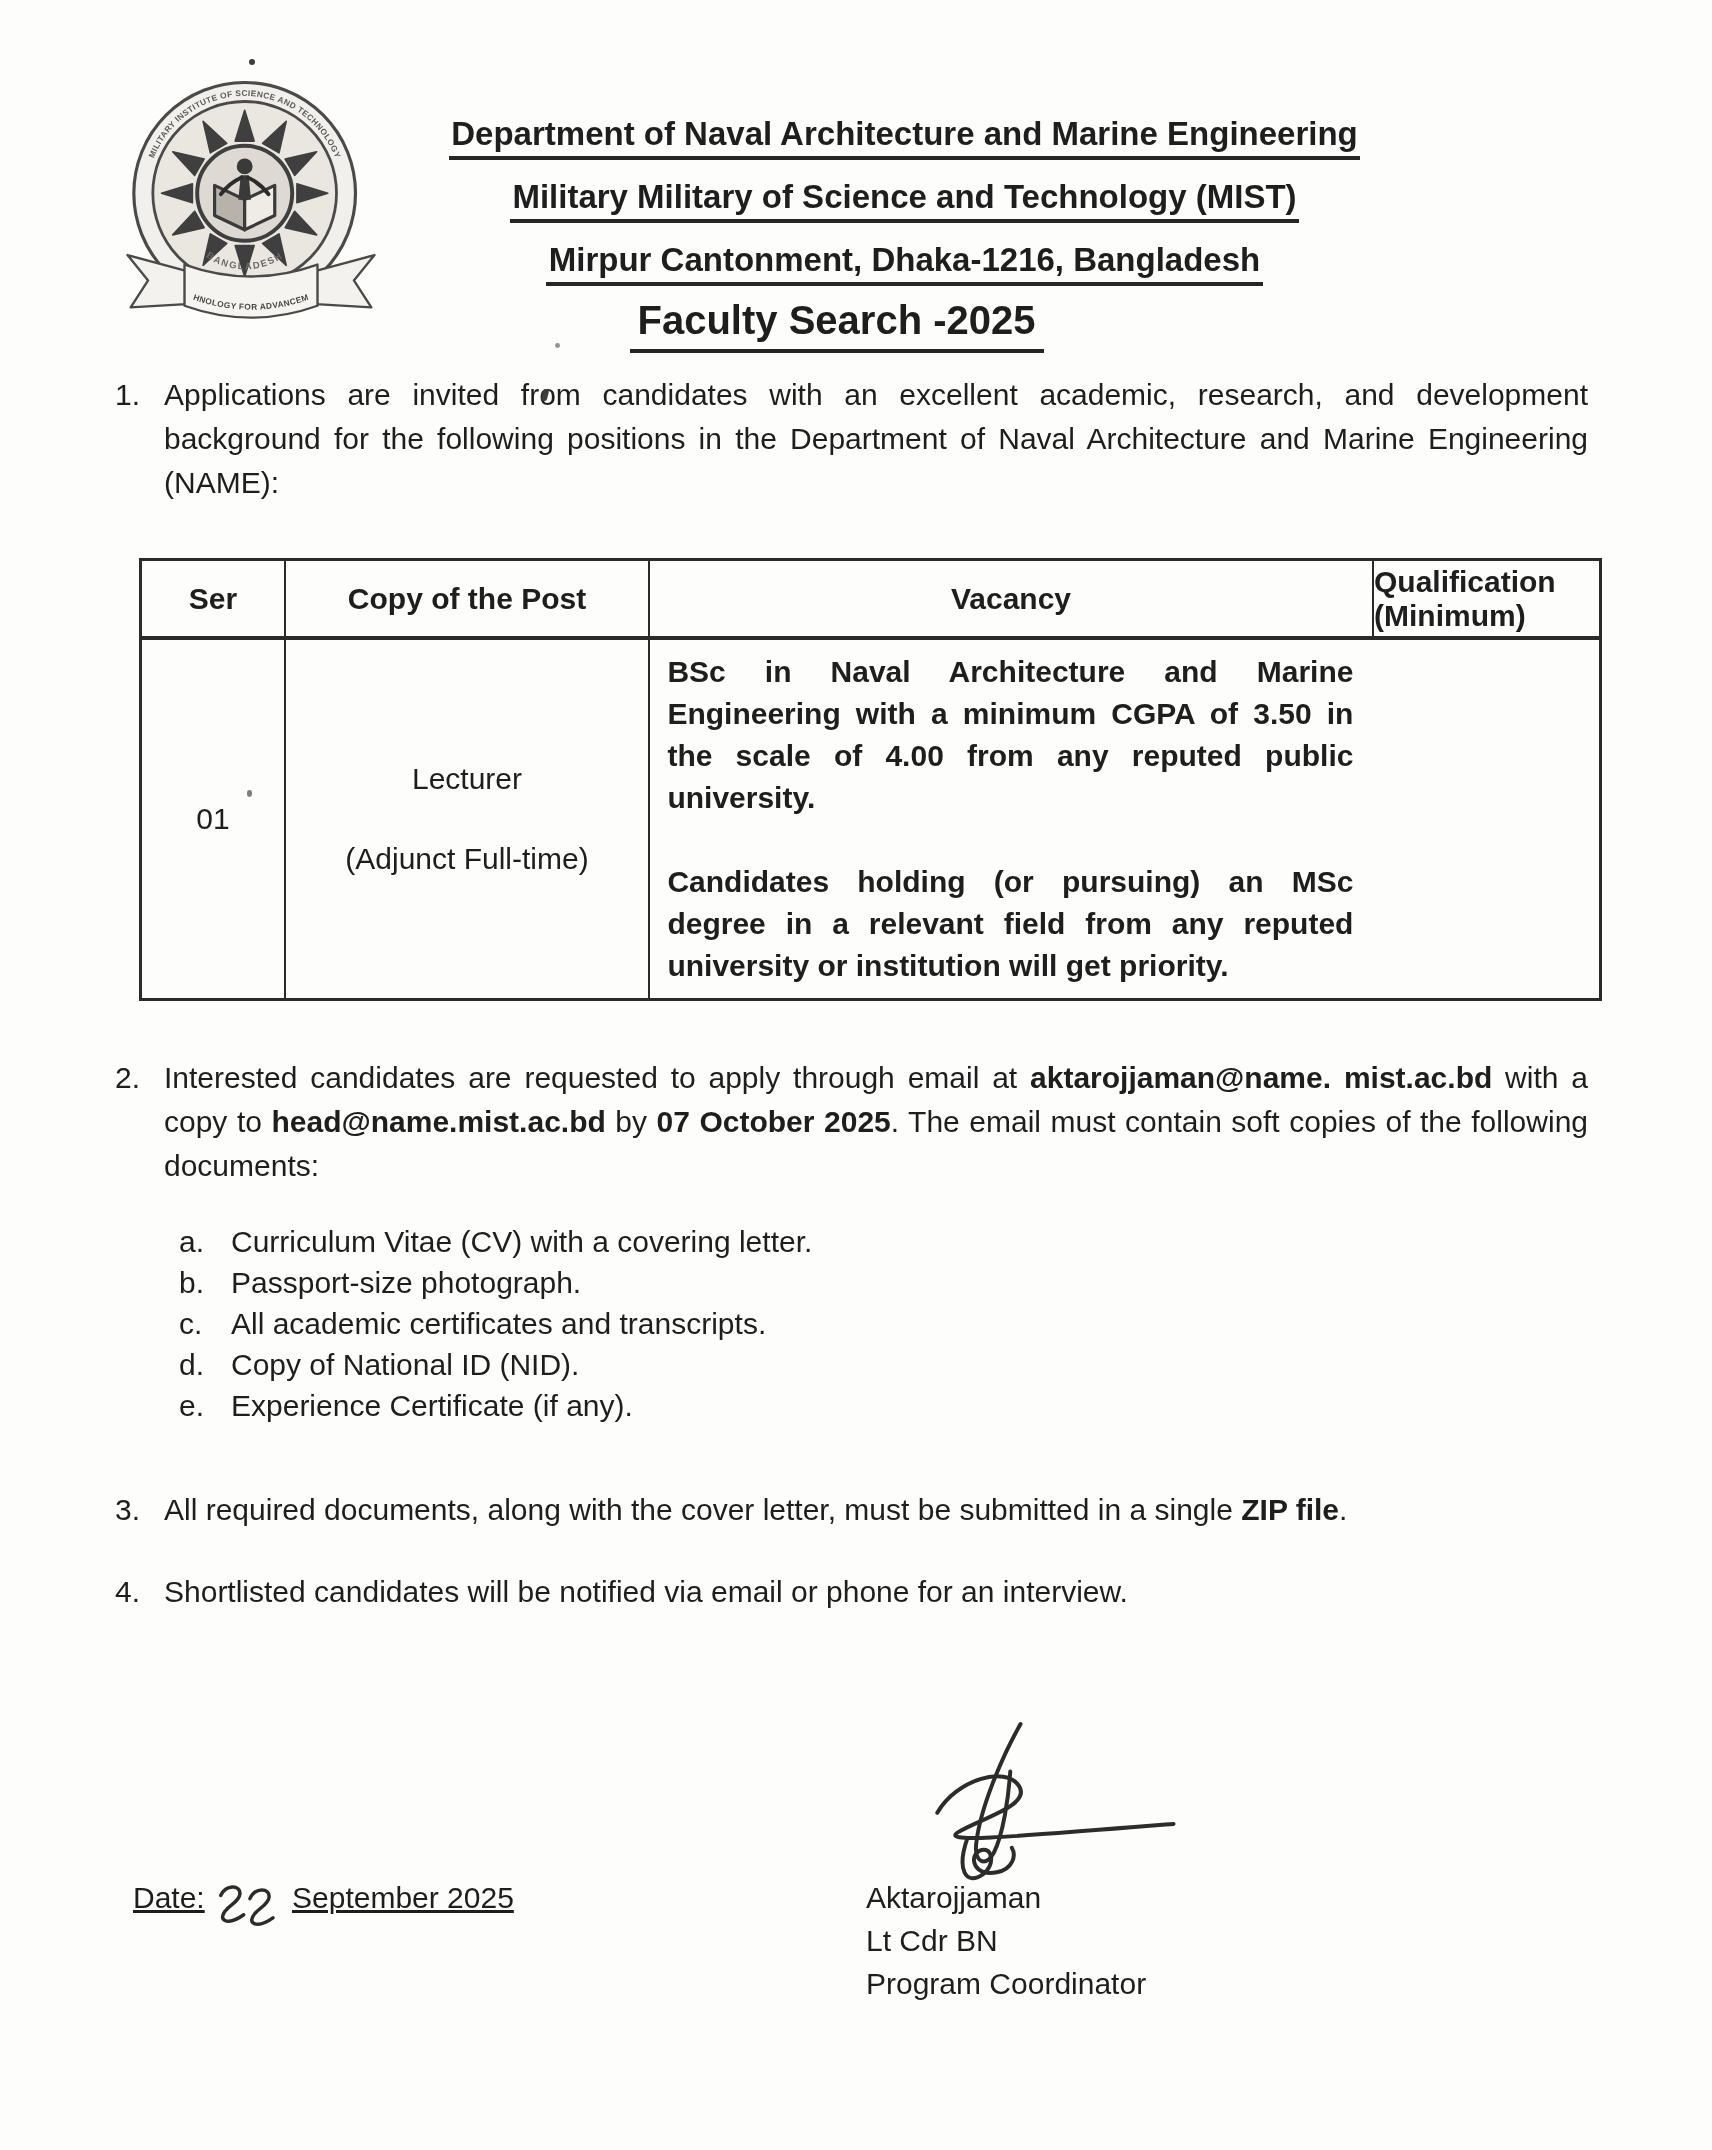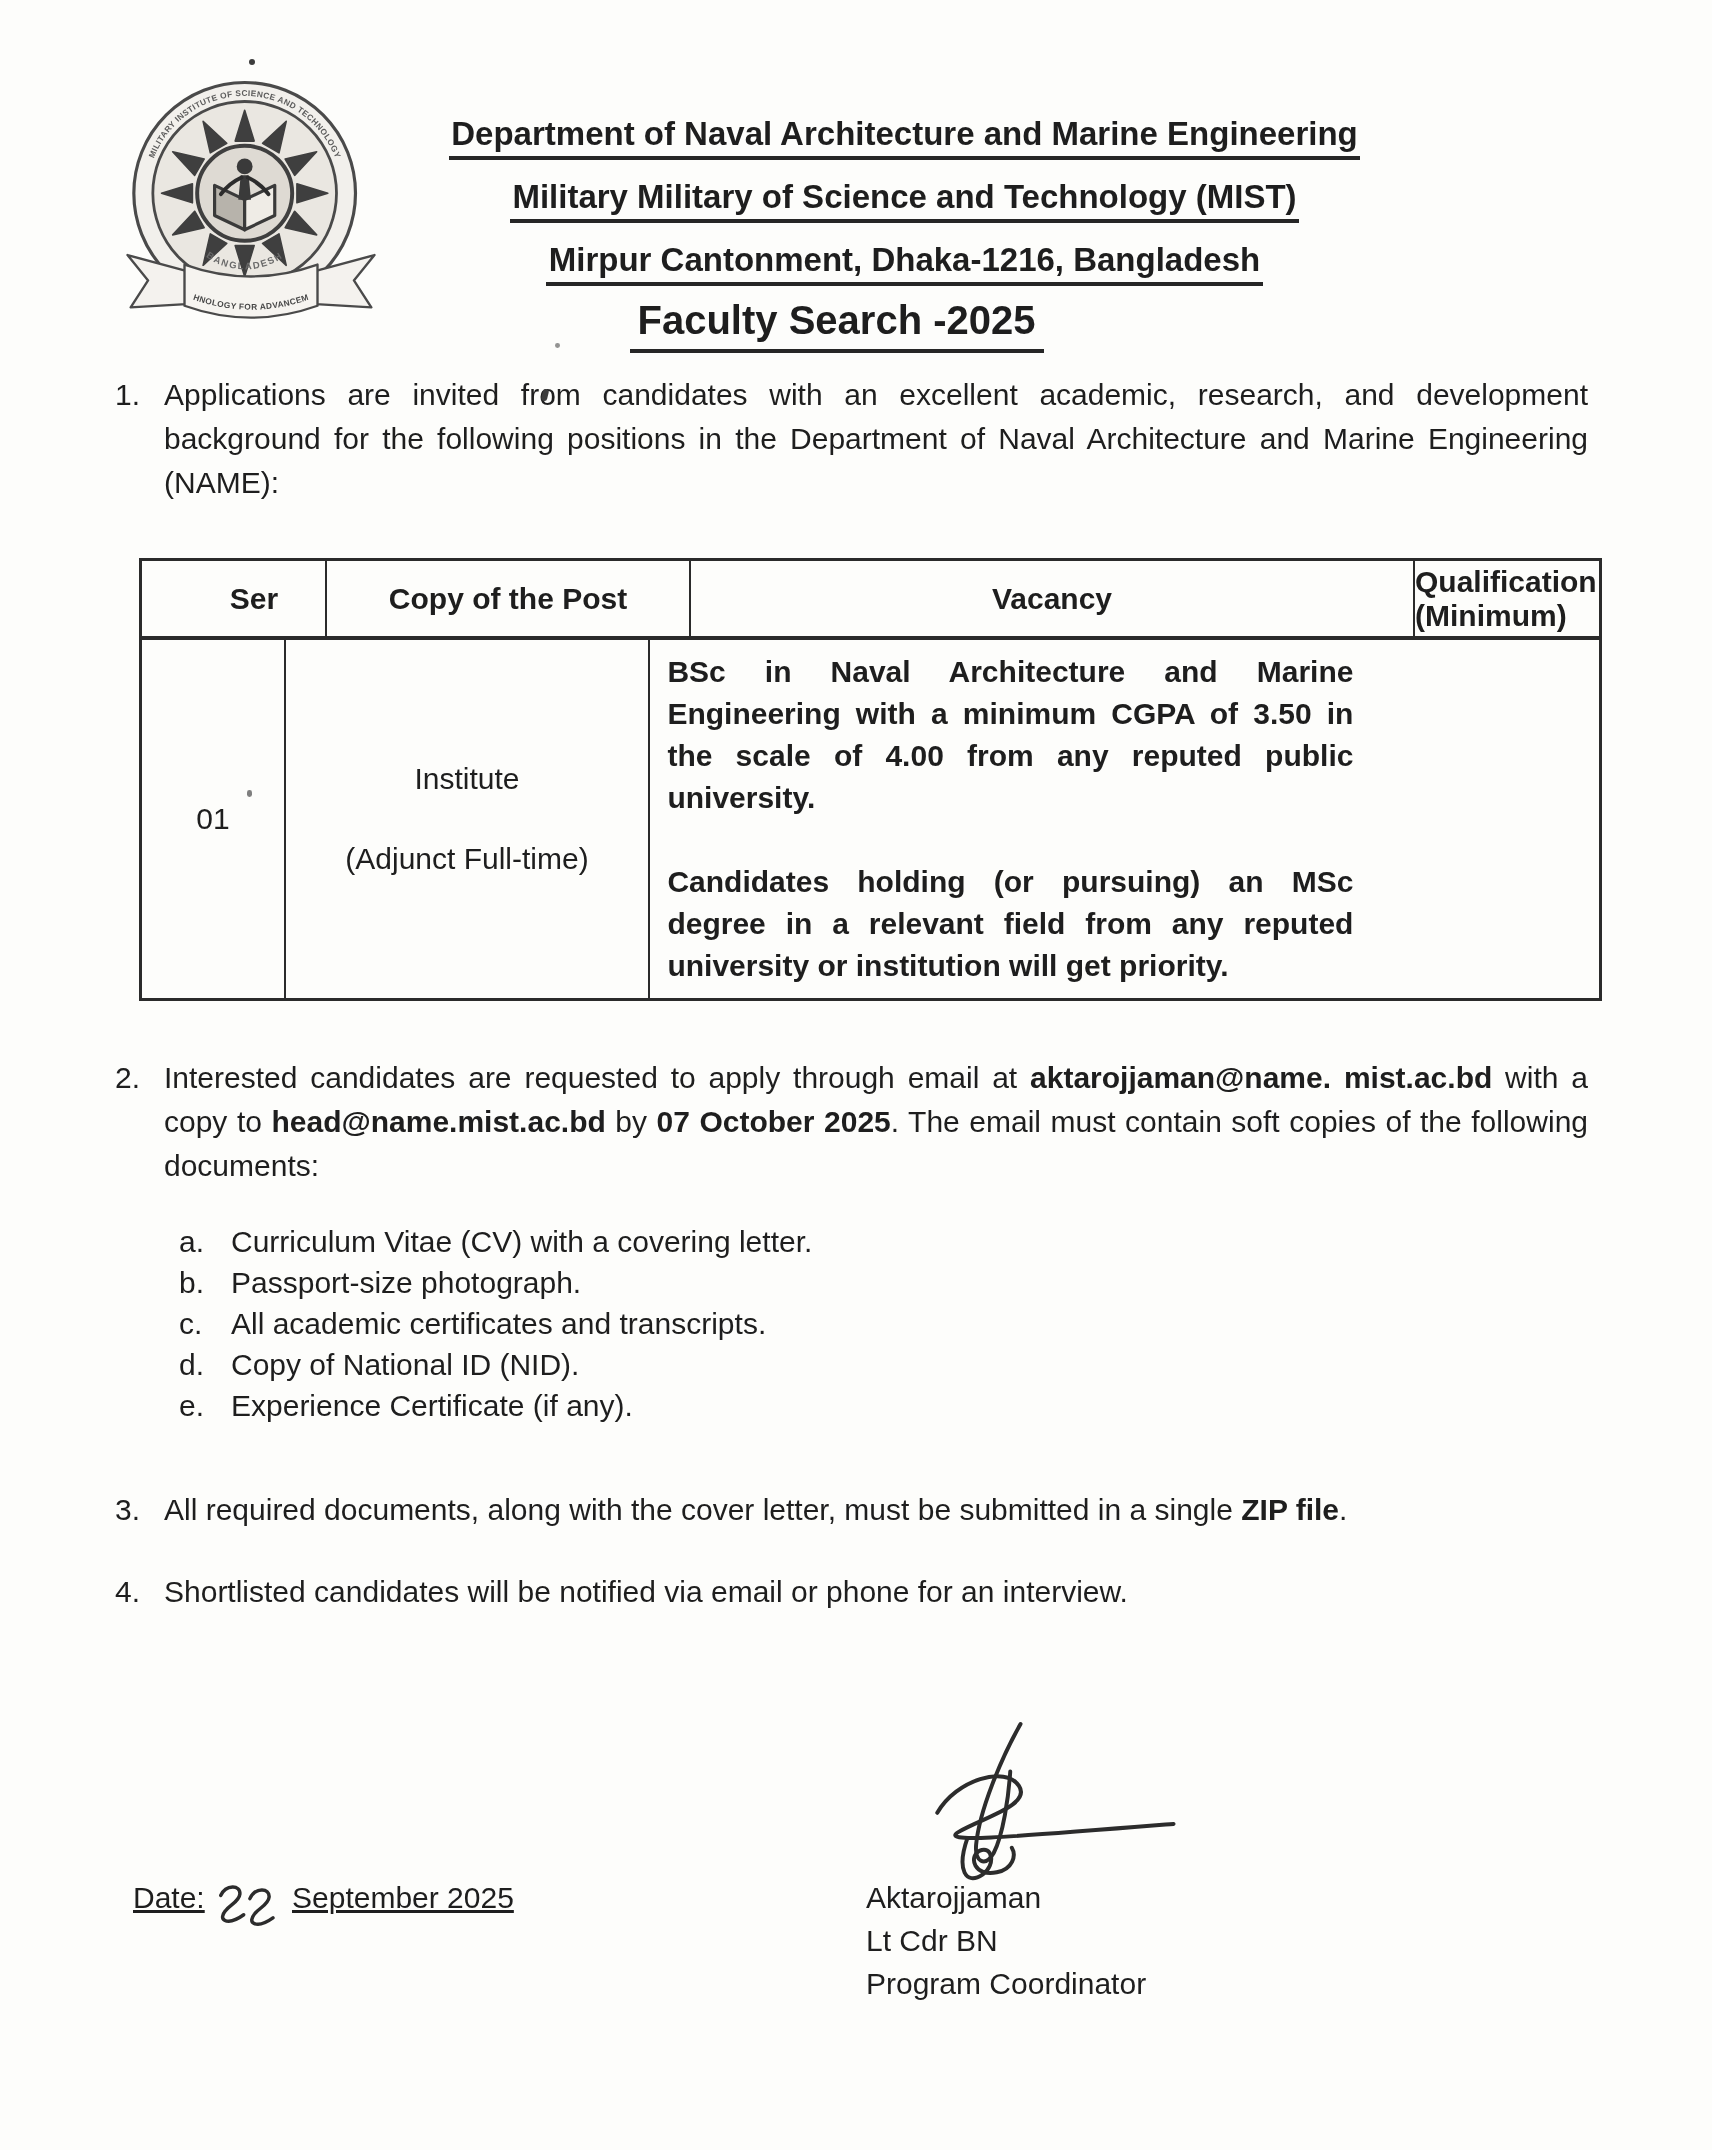--- a/index.html
+++ b/index.html
@@ -23,21 +23,21 @@
   .para .ptext{flex:1;font-size:30px;line-height:44px;text-align:justify;}
   .para .ptext b{font-weight:bold;}
   #para1{top:373px;}
   #para2{top:1056px;}
   #para3{top:1488px;}
   #para4{top:1570px;}
   
   .jobtable{position:absolute;left:139px;top:558px;width:1457px;
     border:3.2px solid #2b2b2b;font-size:30px;}
   .trow{display:grid;grid-template-columns:144px 364px 724px 1fr;}
-  .trow.head{height:75px;border-bottom:4px solid #2b2b2b;padding-left:41px;}
+  .trow.head{height:75px;border-bottom:4px solid #2b2b2b;}
   .trow.body{height:358px;}
   .cell{border-right:2.4px solid #2b2b2b;display:flex;align-items:center;justify-content:center;}
   .cell:last-child{border-right:none;}
   .cell.head{font-weight:bold;}
   .cell.post{flex-direction:column;row-gap:46px;text-align:center;}
   .cell.qual{display:block;padding:11px 20.6px 0 17.4px;line-height:42px;text-align:justify;font-weight:bold;}
   .cell.qual .q2{margin-top:42px;}
   
   .doclist{position:absolute;left:179px;top:1221px;width:1348px;}
   .doc-row{display:flex;font-size:30px;line-height:41px;}
@@ -126,21 +126,21 @@
   <div class="jobtable">
     <div class="trow head">
       <div class="cell head">Ser</div>
       <div class="cell head">Copy of the Post</div>
       <div class="cell head">Vacancy</div>
       <div class="cell head">Qualification (Minimum)</div>
     </div>
     <div class="trow body">
       <div class="cell">01</div>
       <div class="cell post">
-        <span>Institute</span>
+        <span>Lecturer</span>
         <span>(Adjunct Full-time)</span>
       </div>
       <div class="cell qual">
         <div class="q1">BSc in Naval Architecture and Marine Engineering with a minimum CGPA of 3.50 in the scale of 4.00 from any reputed public university.</div>
         <div class="q2">Candidates holding (or pursuing) an MSc degree in a relevant field from any reputed university or institution will get priority.</div>
       </div>
     </div>
   </div>
 
   <div class="para" id="para2">

